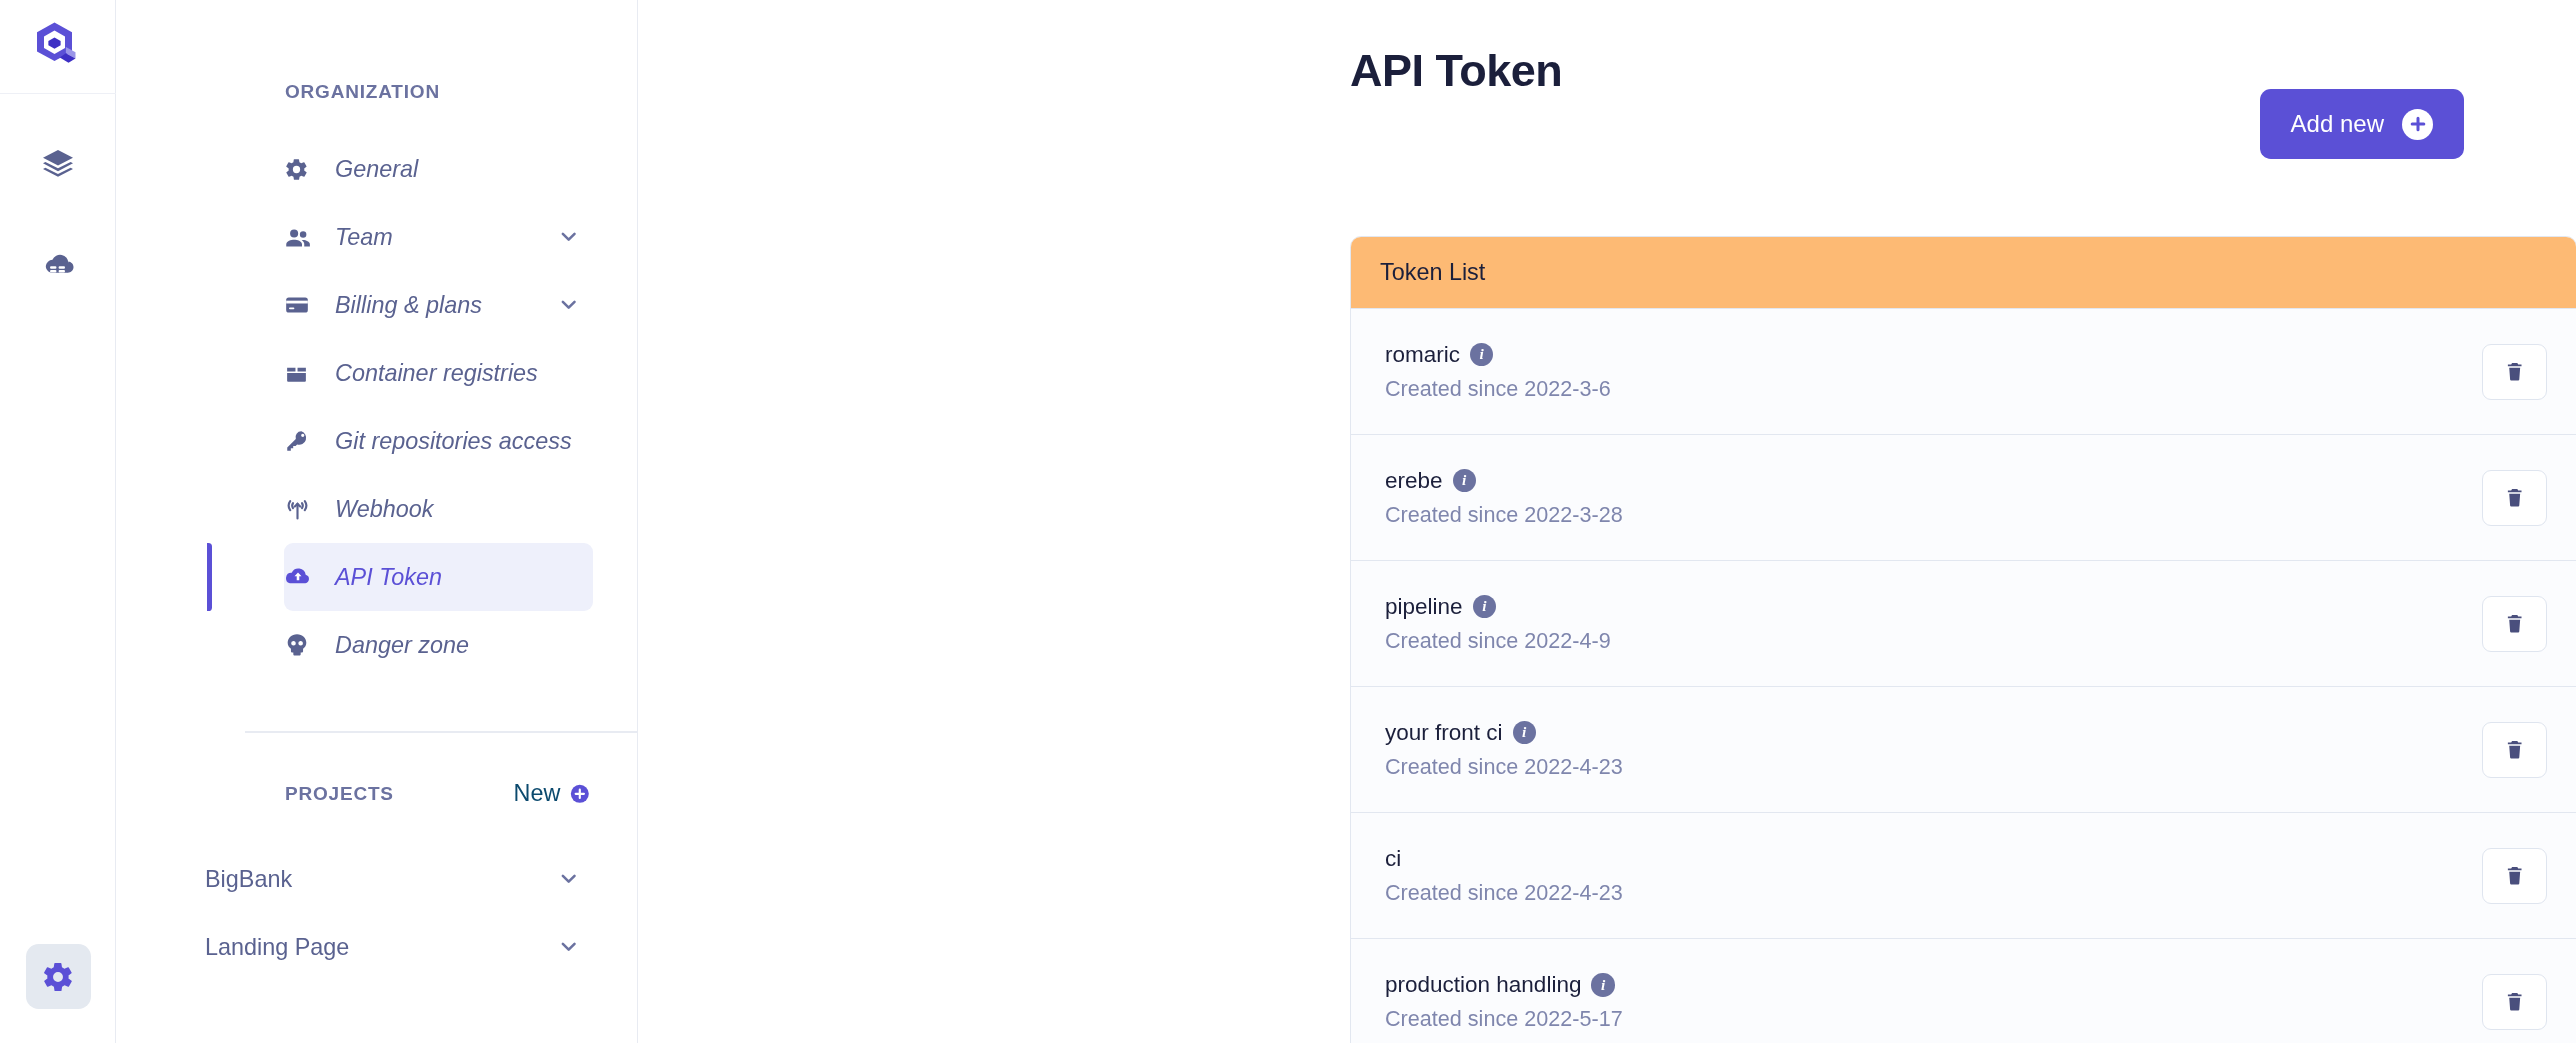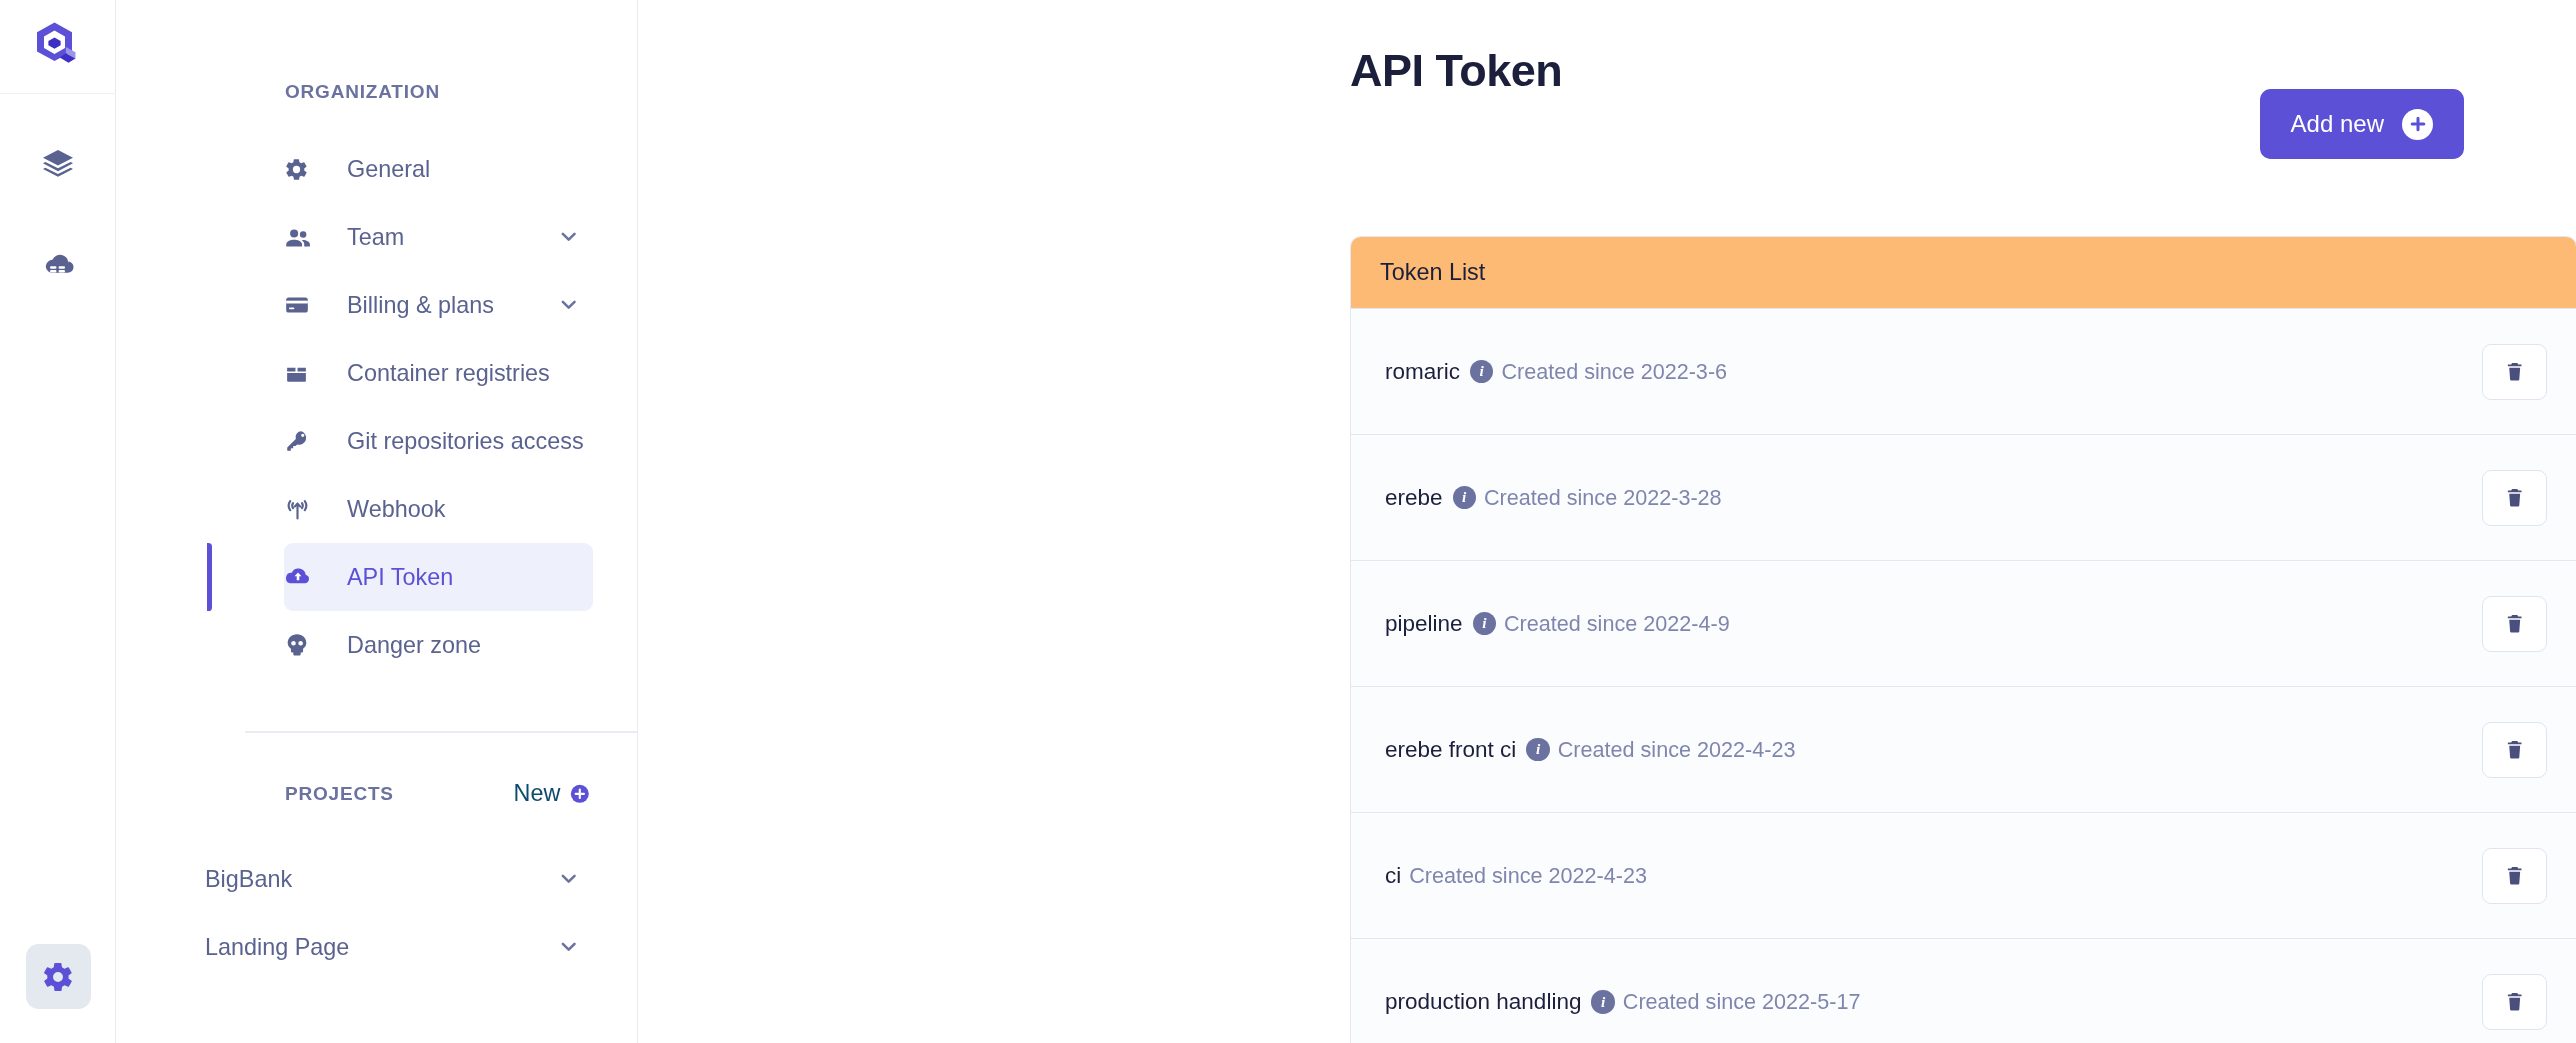--- a/index.html
+++ b/index.html
@@ -60,21 +60,21 @@
     display: flex; align-items: center; gap: 0;
     border-radius: 9px; cursor: pointer; position: relative;
     padding-left: 0;
   }
   .nav-item .nv-ic {
     width: 40px; display: flex; align-items: center; justify-content: flex-start;
     flex: 0 0 40px;
   }
   .nav-item .nv-label {
     font-size: 23.4px; color: #5a6290; font-weight: 500;
-    margin-left: 23px; white-space: nowrap;
+    margin-left: 11px; white-space: nowrap; font-style: italic;
   }
   .nav-item .nv-chev {
     margin-left: auto; display: flex; align-items: center; padding-right: 12.6px;
   }
   .nav-item.active {
     background: #eef0fb; margin-left: 168px; margin-right: 45px;
   }
   .nav-item.active .nv-label { color: #5b50d6; font-weight: 500; }
   .nav-item.active::before {
     content: ""; position: absolute; left: -77px; top: 0;
@@ -140,21 +140,21 @@
     background: #fdba74;
   }
   .card-head-title { font-size: 23.4px; color: #1b1f3b; font-weight: 400; }
 
   .token-row {
     height: 126px; display: flex; align-items: center;
     padding: 0 29px 0 34px; border-bottom: 1.8px solid #e2e7f0;
     background: #fbfcfe;
   }
   .token-row:last-child { border-bottom: none; }
-  .token-info { display: flex; flex-direction: row; gap: 8px; }
+  .token-info { display: flex; flex-direction: column; gap: 8px; }
   .token-name-line { display: flex; align-items: center; gap: 10px; }
   .token-name { font-size: 22.5px; color: #1b1f3b; font-weight: 400; }
   .info-icon {
     width: 23.4px; height: 23.4px; border-radius: 50%;
     background: #6b72a0; color: #ffffff;
     font-size: 15.3px; font-weight: bold; font-style: italic;
     display: flex; align-items: center; justify-content: center;
     font-family: "Liberation Serif", serif; cursor: pointer; flex: 0 0 23.4px;
   }
   .token-date { font-size: 21.6px; color: #7f86ad; }
@@ -400,21 +400,21 @@
           <svg width="23.4" height="23.4" viewBox="0 0 24 24" fill="#4a4f7d">
               <path d="M9.3 3h5.4l.9 1.5H19v2H5v-2h3.4z"></path>
               <path d="M6.4 8h11.2l-.9 12.1a1.1 1.1 0 0 1-1.1 1H8.4a1.1 1.1 0 0 1-1.1-1z"></path>
             </svg>
         </div>
       </div>
 
       <div class="token-row">
         <div class="token-info">
           <div class="token-name-line">
-            <span class="token-name">erebe front ci</span>
+            <span class="token-name">your front ci</span>
             <span class="info-icon">i</span>
           </div>
           <span class="token-date">Created since 2022-4-23</span>
         </div>
         <div class="del-btn">
           <svg width="23.4" height="23.4" viewBox="0 0 24 24" fill="#4a4f7d">
               <path d="M9.3 3h5.4l.9 1.5H19v2H5v-2h3.4z"></path>
               <path d="M6.4 8h11.2l-.9 12.1a1.1 1.1 0 0 1-1.1 1H8.4a1.1 1.1 0 0 1-1.1-1z"></path>
             </svg>
         </div>

